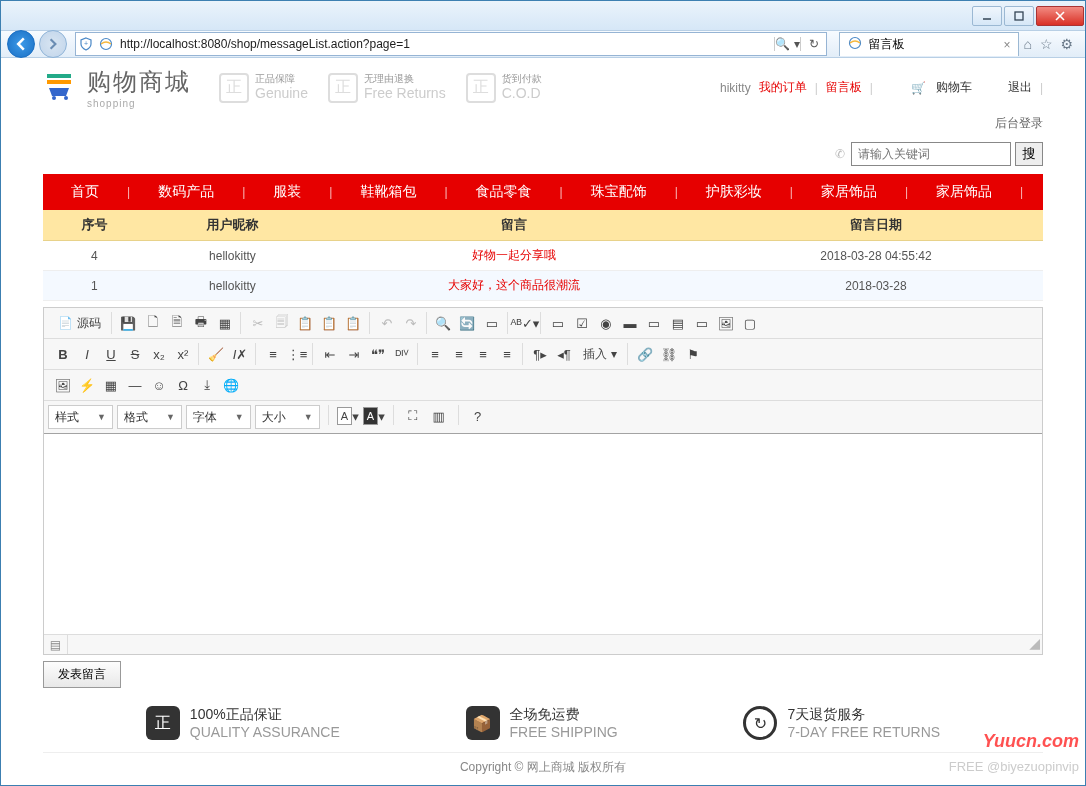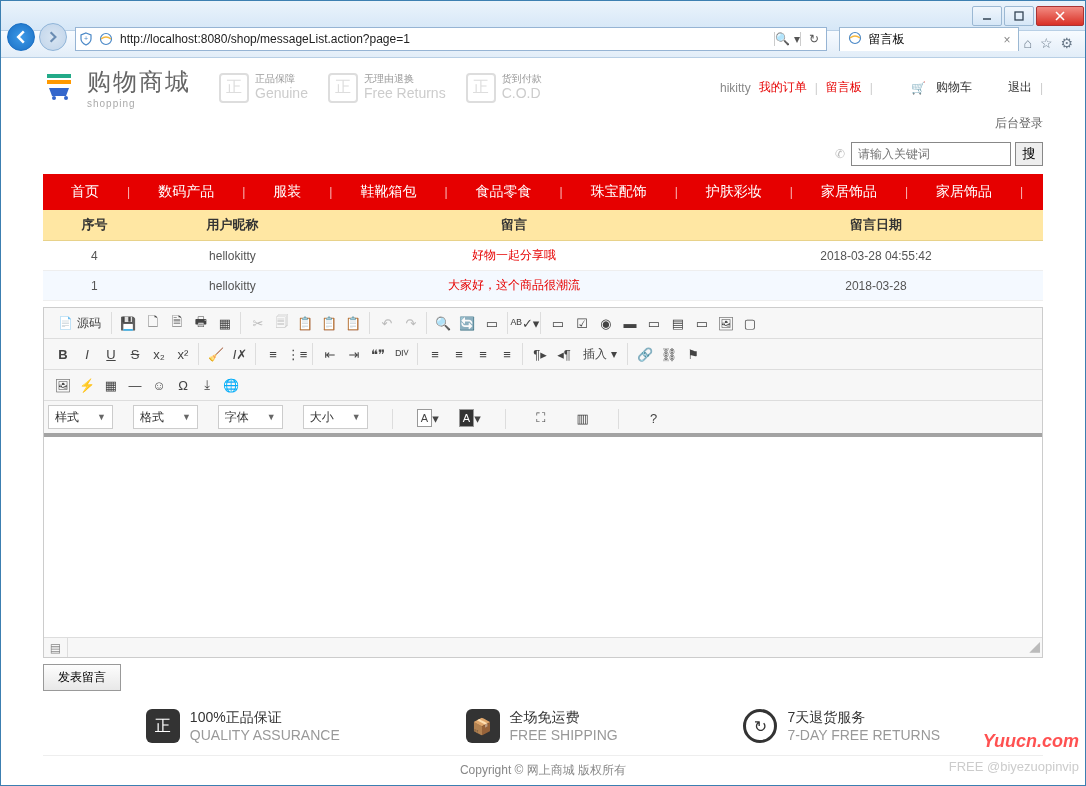--- a/index.html
+++ b/index.html
@@ -5,21 +5,21 @@
 * { box-sizing: border-box; margin: 0; padding: 0; }
 body { font-family: "Microsoft YaHei", Arial, sans-serif; font-size: 12px; background: #fff; }
 
 
 .window { width: 1086px; height: 786px; border: 1px solid #3c7fb1; background: #fff; position: relative; }
 .titlebar { height: 30px; background: linear-gradient(#eaf3fb, #d6e7f7); display: flex; justify-content: flex-end; align-items: center; border-bottom: 1px solid #b8cfe5; }
 .winbtn { width: 30px; height: 20px; margin: 0 1px; display: flex; align-items: center; justify-content: center; background: linear-gradient(#f0f6fc,#d6e7f7); border: 1px solid #9bb8d3; border-radius: 2px; }
 .winbtn.close { width: 48px; background: linear-gradient(#f28b82,#d93025); border-color: #a33; color:#fff; }
 .winbtn svg { width: 10px; height: 10px; }
 
-.navbar { height: 27px; background: linear-gradient(#f7fbff,#e2edf8); border-bottom: 1px solid #b8cfe5; display: flex; align-items: flex-end; padding: 6px 6px; gap: 4px; }
+.navbar { height: 27px; background: linear-gradient(#f7fbff,#e2edf8); border-bottom: 1px solid #b8cfe5; display: flex; align-items: center; padding: 6px 6px; gap: 4px; }
 .navbtn { width: 30px; height: 26px; border: 1px solid #8fb4d8; border-radius: 3px; display: flex; align-items: center; justify-content: center; background: linear-gradient(#fff,#e2edf8); }
 .navbtn.back { background: radial-gradient(#3d9ae8,#1a6fc4); border-color:#1a6fc4; color:#fff; border-radius:50%; width:28px; height:28px;}
 .navbtn.fwd { background: radial-gradient(#d8e5f2,#c0d4ea); border-radius:50%; width:28px; height:28px; color:#6b8db3;}
 .addrbar-wrap { flex: 1; display: flex; align-items: center; border: 1px solid #96b4d4; background:#fff; height: 24px; margin: 0 4px; }
 .addr-icon { width:20px; display:flex; align-items:center; justify-content:center; color:#4a88c7;}
 .addrbar { flex:1; border:none; font-size:12px; padding:2px 4px; outline:none; color:#222; }
 .searchglass { width: 26px; text-align:center; color:#555; border-left:1px solid #ccc;}
 .refresh { width:26px; text-align:center; color:#555; border-left:1px solid #ccc;}
 .tab { height:24px; border:1px solid #9bb8d3; border-bottom:none; background:#fff; display:flex; align-items:center; padding:0 8px; gap:6px; margin-left:4px; min-width:180px;}
 .tab .x { margin-left:auto; color:#888; cursor:pointer;}
@@ -66,21 +66,21 @@
 .pager { text-align:right; padding:4px 2px; font-size:12px; color:#666;}
 .pager .cur { border:1px solid #f90; color:#f90; padding:0 5px; margin-left:2px;}
 
 .editor { border:1px solid #ccc; margin-top:6px;}
 .toolbar { background:#f7f7f7; border-bottom:1px solid #ddd; padding:4px; display:flex; flex-wrap:wrap; gap:2px; align-items:center;}
 .tgrp { display:flex; align-items:center; border-right:1px solid #ddd; padding:0 4px; gap:2px;}
 .tgrp:last-child { border-right:none;}
 .tbtn { width:22px; height:22px; display:flex; align-items:center; justify-content:center; color:#444; cursor:pointer; border-radius:2px; font-size:13px;}
 .tbtn.wide { width:auto; padding:0 6px; gap:4px; font-size:12px;}
 .tbtn.disabled { color:#bbb;}
-.toolbar2 { background:#f7f7f7; border-bottom:4px solid #a3a3a3; padding:4px; display:flex; gap:20px; align-items:flex-end;}
+.toolbar2 { background:#f7f7f7; border-bottom:1px solid #a3a3a3; padding:4px; display:flex; gap:4px; align-items:flex-start;}
 .combo { border:1px solid #ccc; background:#fff; height:24px; display:flex; align-items:center; padding:0 6px; gap:18px; font-size:12px; color:#333; cursor:pointer;}
 .combo .dd { color:#666; font-size:9px;}
 .colorbox { width:18px; height:18px; border:1px solid #999; background:#fff; display:inline-flex; align-items:center; justify-content:center; font-size:11px;}
 .colorbox.bg { background:#333; color:#fff;}
 .editor-body { height:200px; background:#fff;}
 .editor-footer { height:20px; background:#f7f7f7; border-top:1px solid #ddd; display:flex;}
 .editor-footer .tab-btn { width:24px; border-right:1px solid #ddd; display:flex; align-items:center; justify-content:center; color:#888;}
 .editor-footer .resize { margin-left:auto; width:16px; color:#bbb; font-size:14px; text-align:right; padding-right:2px;}
 
 .post-btn { margin-top:6px; padding:4px 14px; border:1px solid #999; background:linear-gradient(#fdfdfd,#e8e8e8); cursor:pointer; font-size:12px;}

